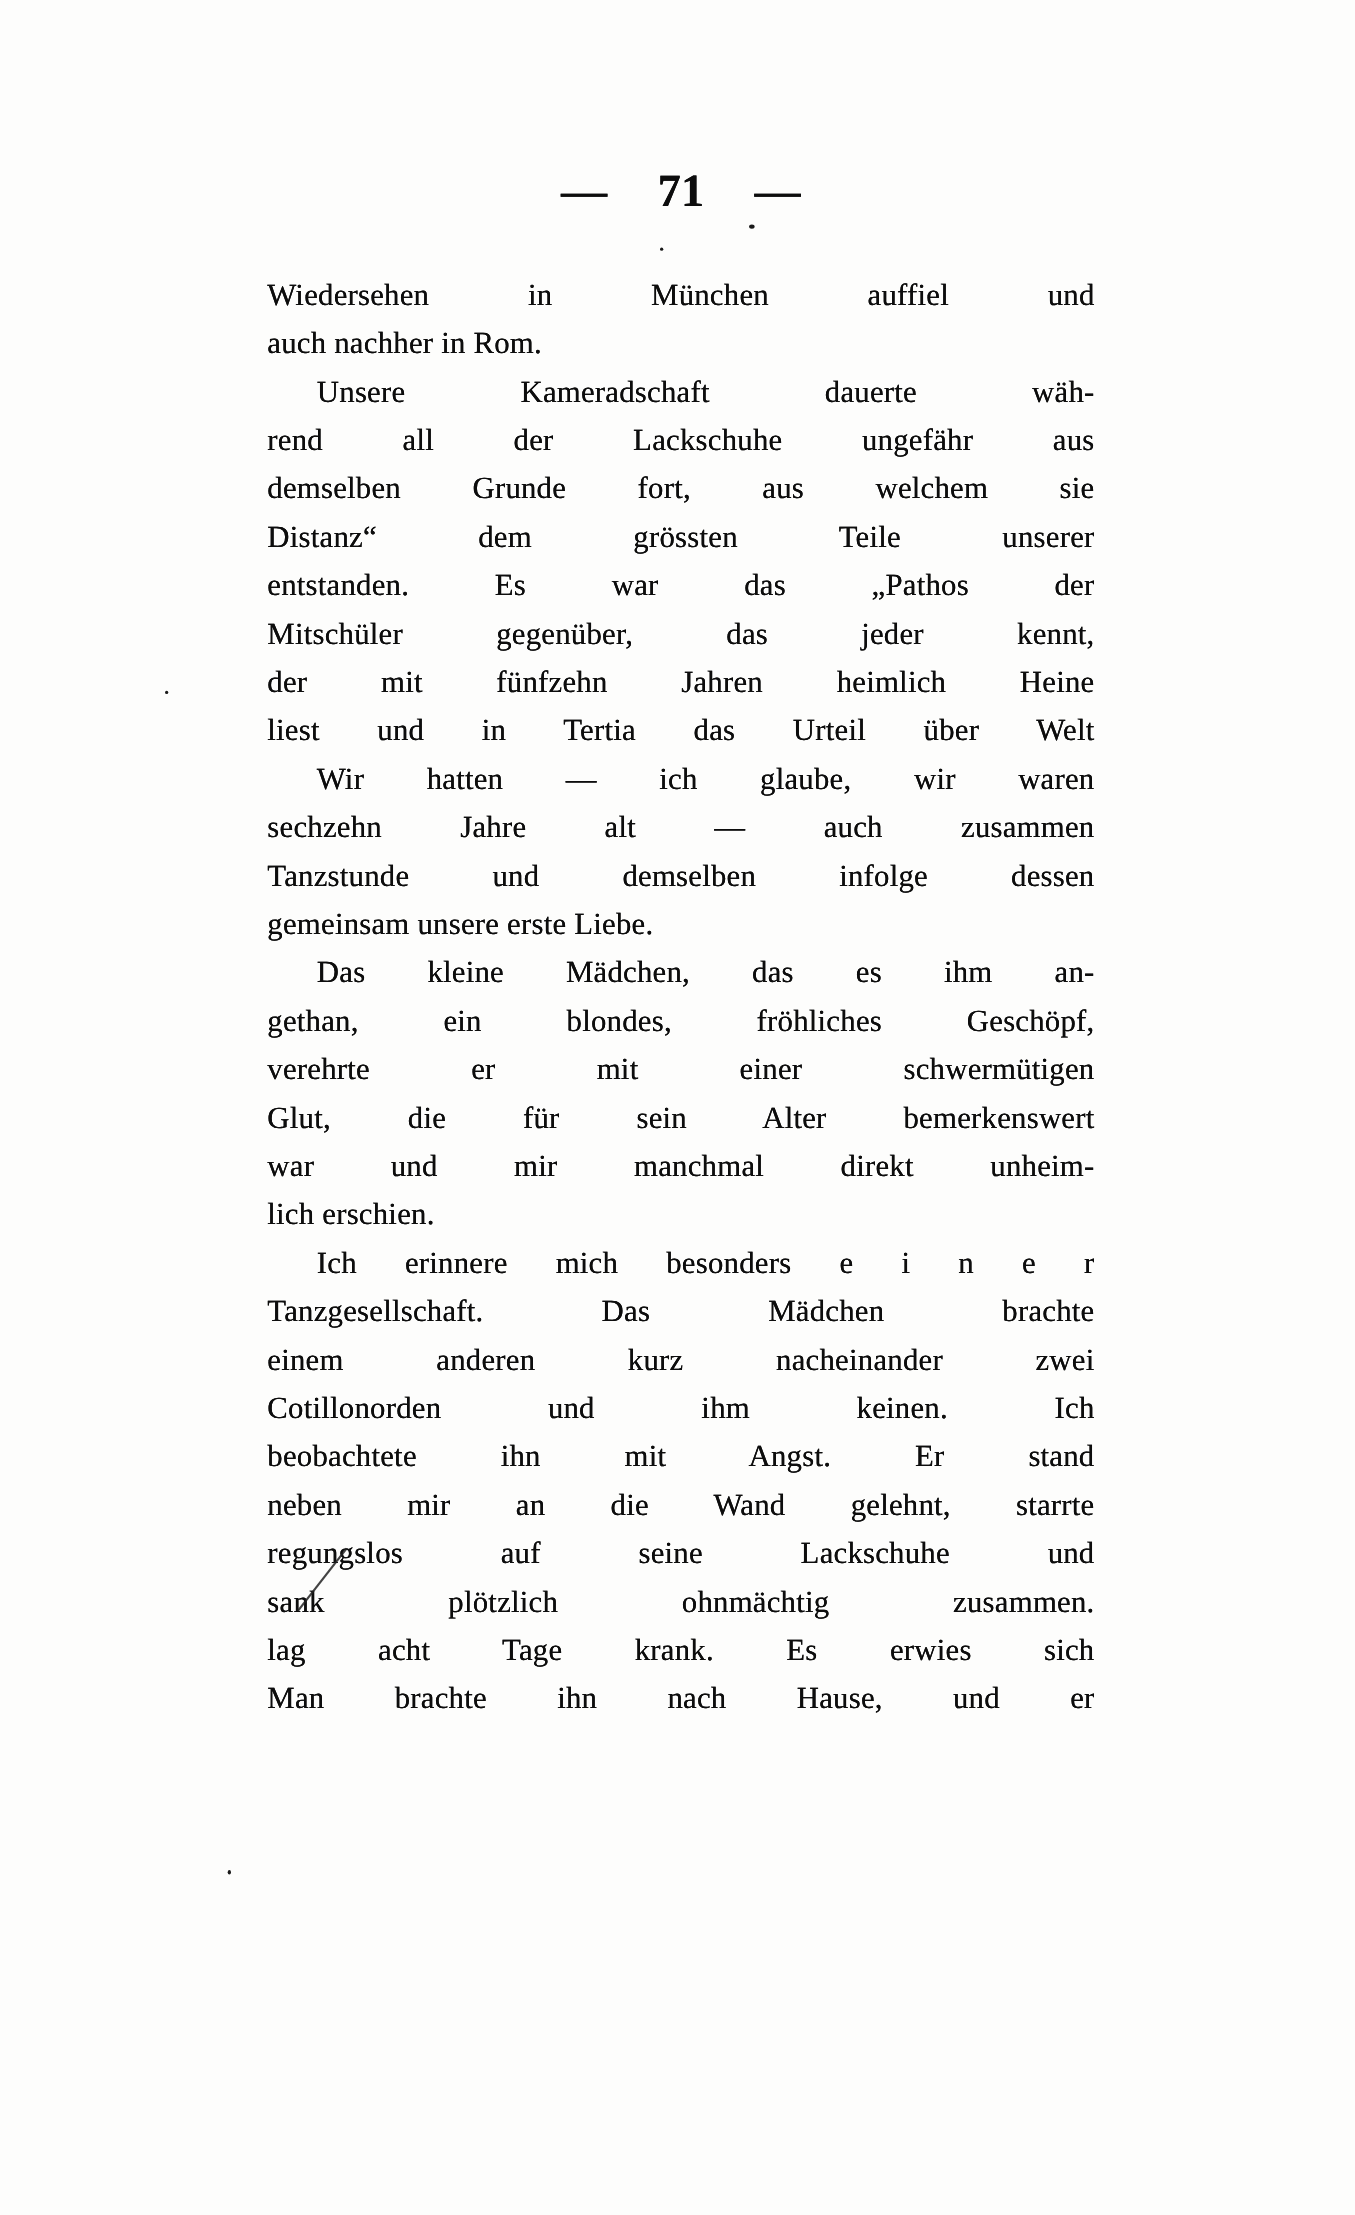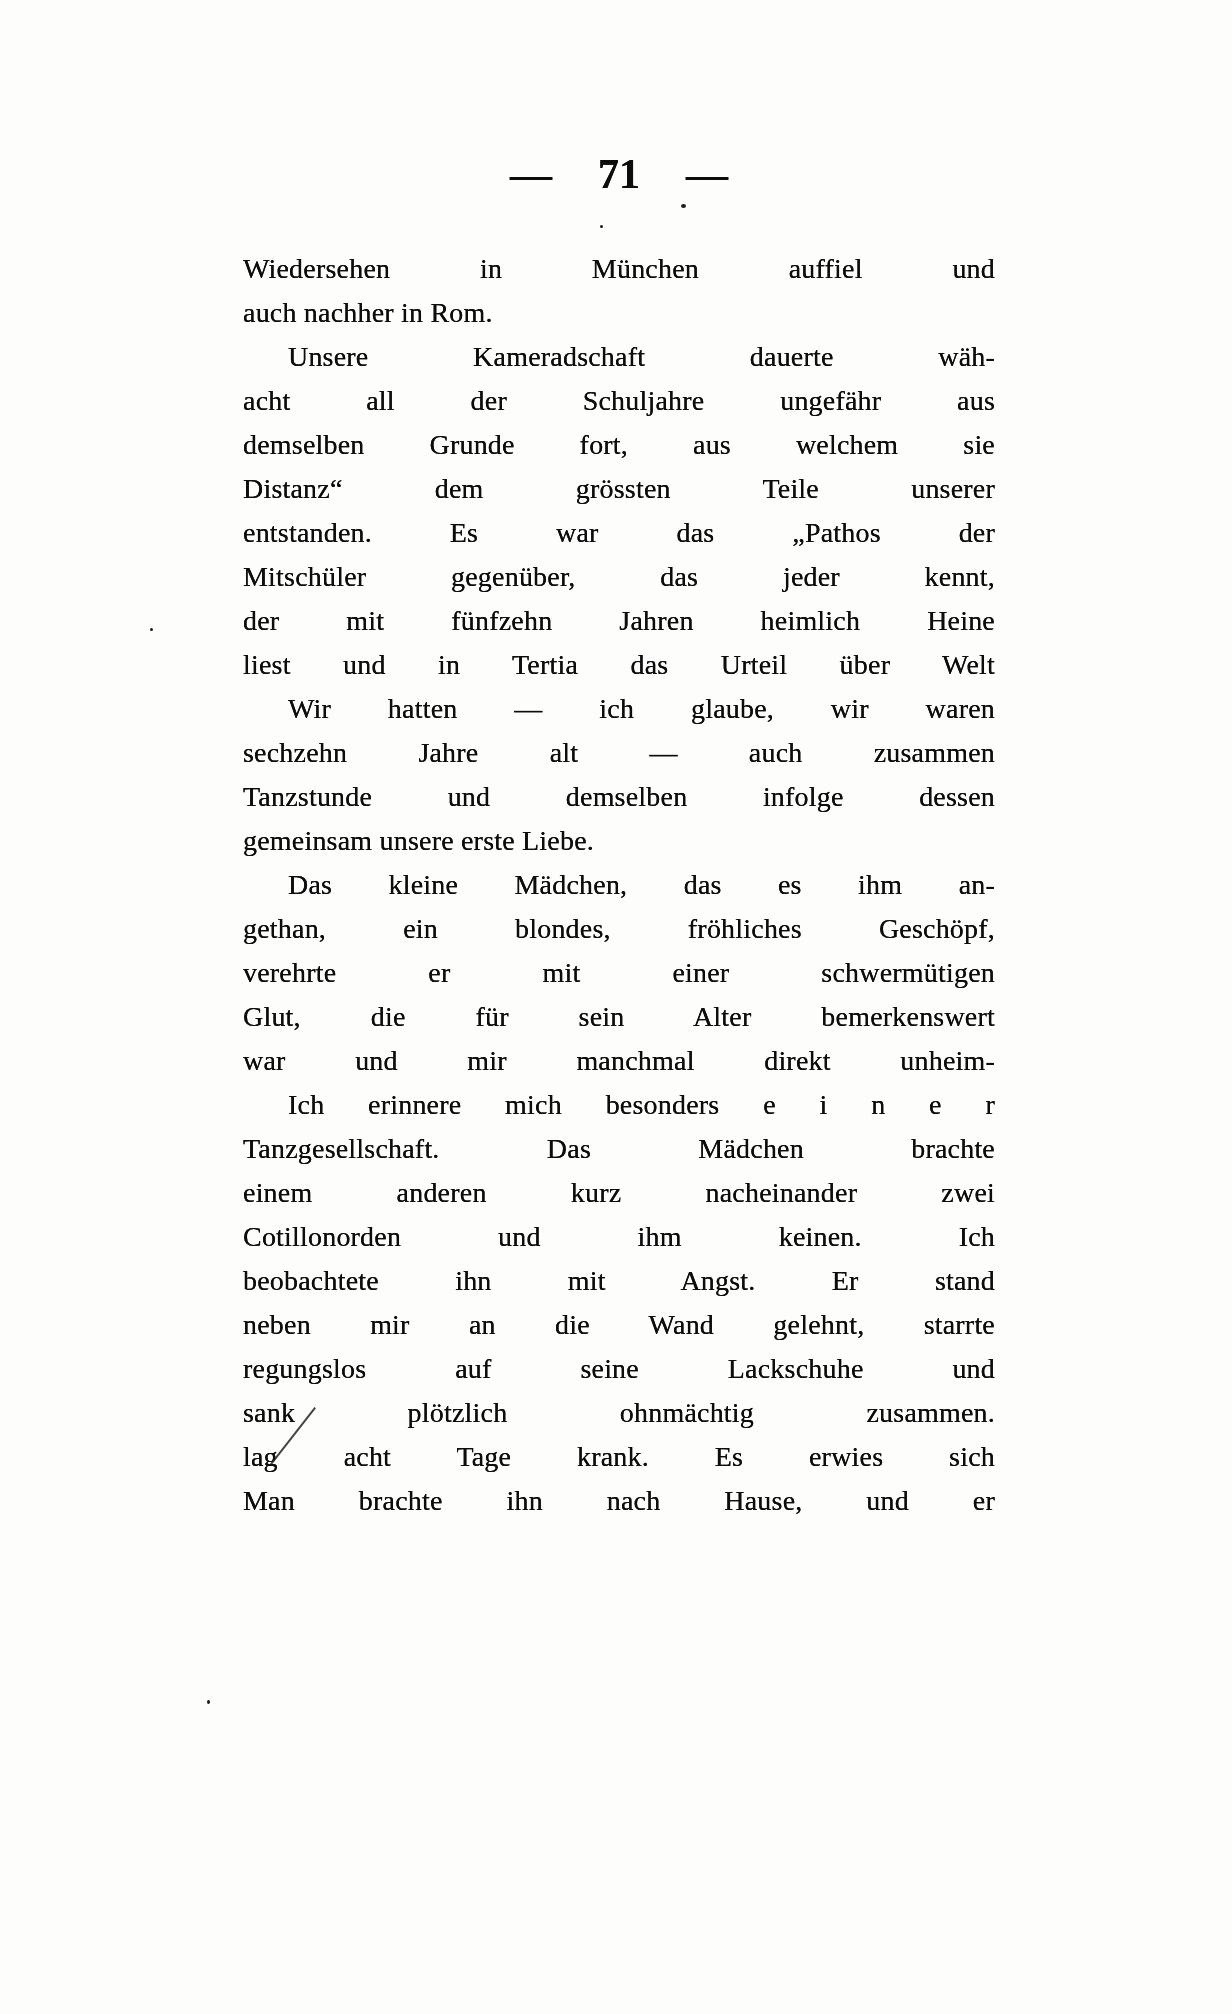--- a/index.html
+++ b/index.html
@@ -53,36 +53,37 @@
 <div class="page-number-header">
   <span>—</span>
   <span>71</span>
   <span>—</span>
 </div>
 
 <div class="page-text" id="page-text">
     <div class="line j">Wiedersehen in München auffiel und</div>
     <div class="line">auch nachher in Rom.</div>
     <div class="line j ind">Unsere Kameradschaft dauerte wäh-</div>
-    <div class="line j">acht all der Schuljahre ungefähr aus</div>
+    <div class="line j">rend all der Lackschuhe ungefähr aus</div>
     <div class="line j">demselben Grunde fort, aus welchem sie</div>
     <div class="line j">Distanz“ dem grössten Teile unserer</div>
     <div class="line j">entstanden. Es war das „Pathos der</div>
     <div class="line j">Mitschüler gegenüber, das jeder kennt,</div>
     <div class="line j">der mit fünfzehn Jahren heimlich Heine</div>
     <div class="line j">liest und in Tertia das Urteil über Welt</div>
     <div class="line j ind">Wir hatten — ich glaube, wir waren</div>
     <div class="line j">sechzehn Jahre alt — auch zusammen</div>
     <div class="line j">Tanzstunde und demselben infolge dessen</div>
     <div class="line">gemeinsam unsere erste Liebe.</div>
     <div class="line j ind">Das kleine Mädchen, das es ihm an-</div>
     <div class="line j">gethan, ein blondes, fröhliches Geschöpf,</div>
     <div class="line j">verehrte er mit einer schwermütigen</div>
     <div class="line j">Glut, die für sein Alter bemerkenswert</div>
     <div class="line j">war und mir manchmal direkt unheim-</div>
+    <div class="line">lich erschien.</div>
     <div class="line j ind">Ich erinnere mich besonders e i n e r</div>
     <div class="line j">Tanzgesellschaft. Das Mädchen brachte</div>
     <div class="line j">einem anderen kurz nacheinander zwei</div>
     <div class="line j">Cotillonorden und ihm keinen. Ich</div>
     <div class="line j">beobachtete ihn mit Angst. Er stand</div>
     <div class="line j">neben mir an die Wand gelehnt, starrte</div>
     <div class="line j">regungslos auf seine Lackschuhe und</div>
     <div class="line j">sank plötzlich ohnmächtig zusammen.</div>
     <div class="line j">lag acht Tage krank. Es erwies sich</div>
     <div class="line j">Man brachte ihn nach Hause, und er</div>

